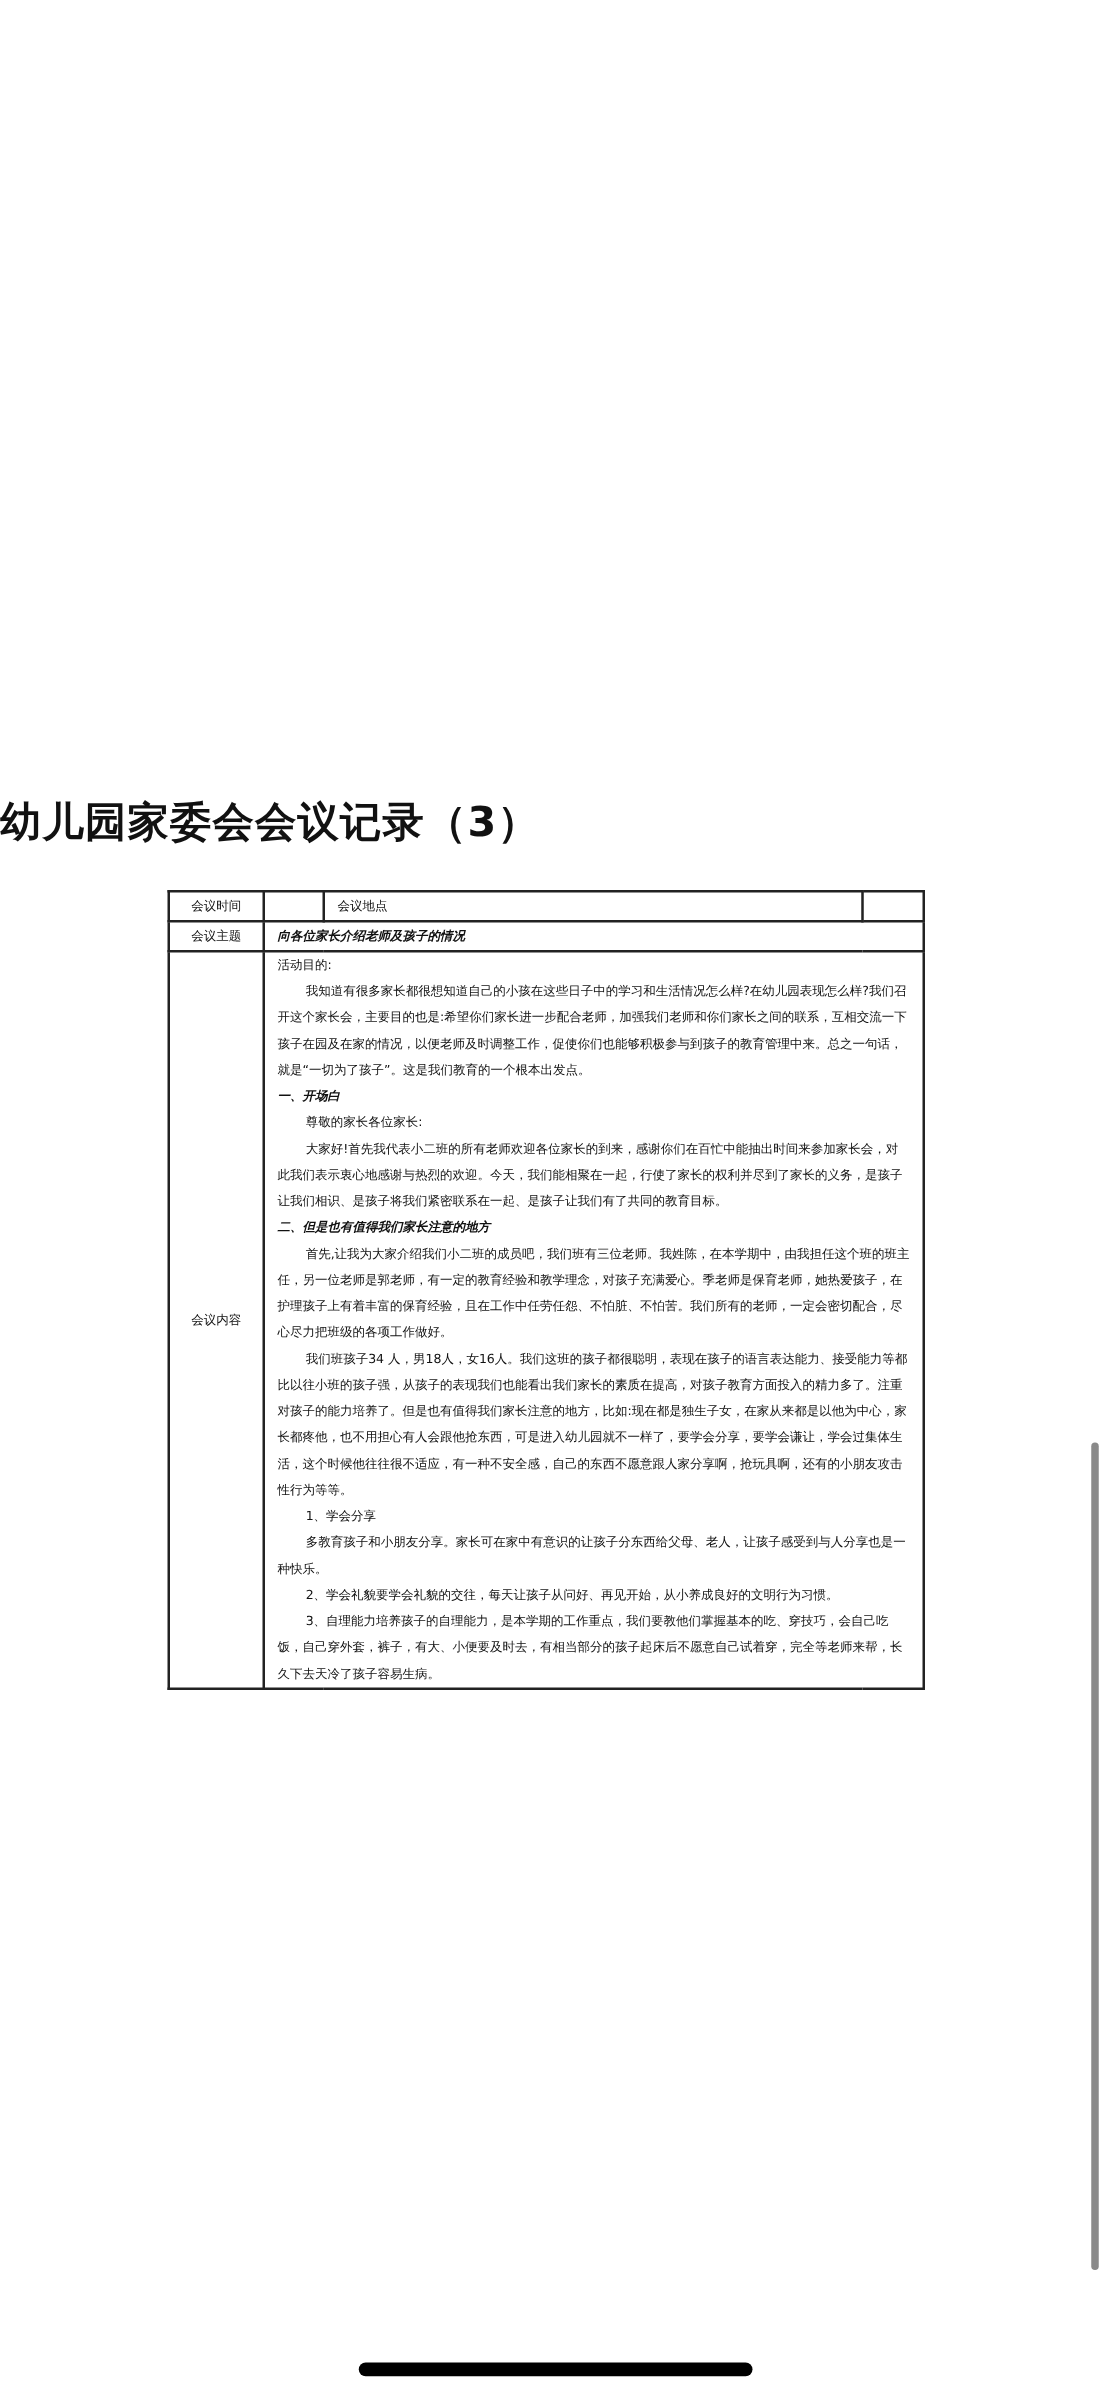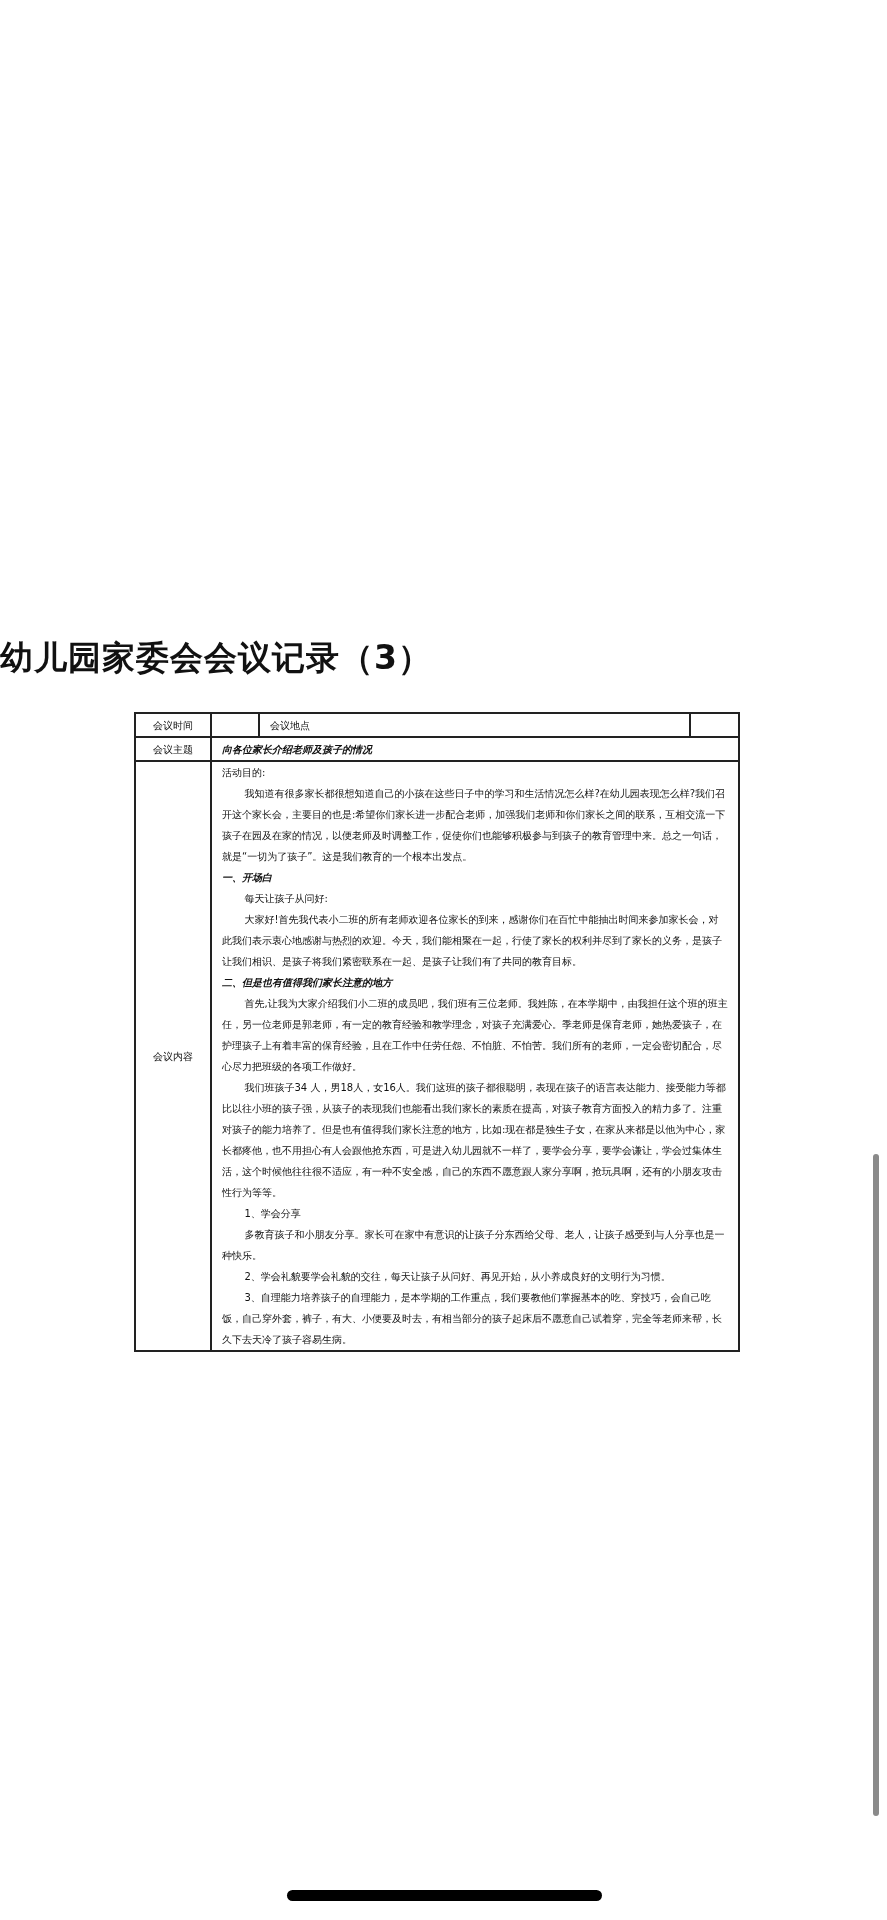--- a/index.html
+++ b/index.html
@@ -57,21 +57,21 @@
   <tr class="row-s">
     <td class="lbl">会议主题</td>
     <td colspan="3" class="bold">向各位家长介绍老师及孩子的情况</td>
   </tr>
   <tr>
     <td class="lbl">会议内容</td>
     <td colspan="3" class="content">
       <p>活动目的:</p>
       <p class="indent">我知道有很多家长都很想知道自己的小孩在这些日子中的学习和生活情况怎么样?在幼儿园表现怎么样?我们召开这个家长会，主要目的也是:希望你们家长进一步配合老师，加强我们老师和你们家长之间的联系，互相交流一下孩子在园及在家的情况，以便老师及时调整工作，促使你们也能够积极参与到孩子的教育管理中来。总之一句话，就是“一切为了孩子”。这是我们教育的一个根本出发点。</p>
       <p class="bold">一、开场白</p>
-      <p class="indent">每天让孩子从问好:</p>
+      <p class="indent">尊敬的家长各位家长:</p>
       <p class="indent">大家好!首先我代表小二班的所有老师欢迎各位家长的到来，感谢你们在百忙中能抽出时间来参加家长会，对此我们表示衷心地感谢与热烈的欢迎。今天，我们能相聚在一起，行使了家长的权利并尽到了家长的义务，是孩子让我们相识、是孩子将我们紧密联系在一起、是孩子让我们有了共同的教育目标。</p>
       <p class="bold">二、但是也有值得我们家长注意的地方</p>
       <p class="indent">首先,让我为大家介绍我们小二班的成员吧，我们班有三位老师。我姓陈，在本学期中，由我担任这个班的班主任，另一位老师是郭老师，有一定的教育经验和教学理念，对孩子充满爱心。季老师是保育老师，她热爱孩子，在护理孩子上有着丰富的保育经验，且在工作中任劳任怨、不怕脏、不怕苦。我们所有的老师，一定会密切配合，尽心尽力把班级的各项工作做好。</p>
       <p class="indent">我们班孩子34 人，男18人，女16人。我们这班的孩子都很聪明，表现在孩子的语言表达能力、接受能力等都比以往小班的孩子强，从孩子的表现我们也能看出我们家长的素质在提高，对孩子教育方面投入的精力多了。注重对孩子的能力培养了。但是也有值得我们家长注意的地方，比如:现在都是独生子女，在家从来都是以他为中心，家长都疼他，也不用担心有人会跟他抢东西，可是进入幼儿园就不一样了，要学会分享，要学会谦让，学会过集体生活，这个时候他往往很不适应，有一种不安全感，自己的东西不愿意跟人家分享啊，抢玩具啊，还有的小朋友攻击性行为等等。</p>
       <p class="indent">1、学会分享</p>
       <p class="indent">多教育孩子和小朋友分享。家长可在家中有意识的让孩子分东西给父母、老人，让孩子感受到与人分享也是一种快乐。</p>
       <p class="indent">2、学会礼貌要学会礼貌的交往，每天让孩子从问好、再见开始，从小养成良好的文明行为习惯。</p>
       <p class="indent">3、自理能力培养孩子的自理能力，是本学期的工作重点，我们要教他们掌握基本的吃、穿技巧，会自己吃饭，自己穿外套，裤子，有大、小便要及时去，有相当部分的孩子起床后不愿意自己试着穿，完全等老师来帮，长久下去天冷了孩子容易生病。</p>
     </td>
   </tr>

